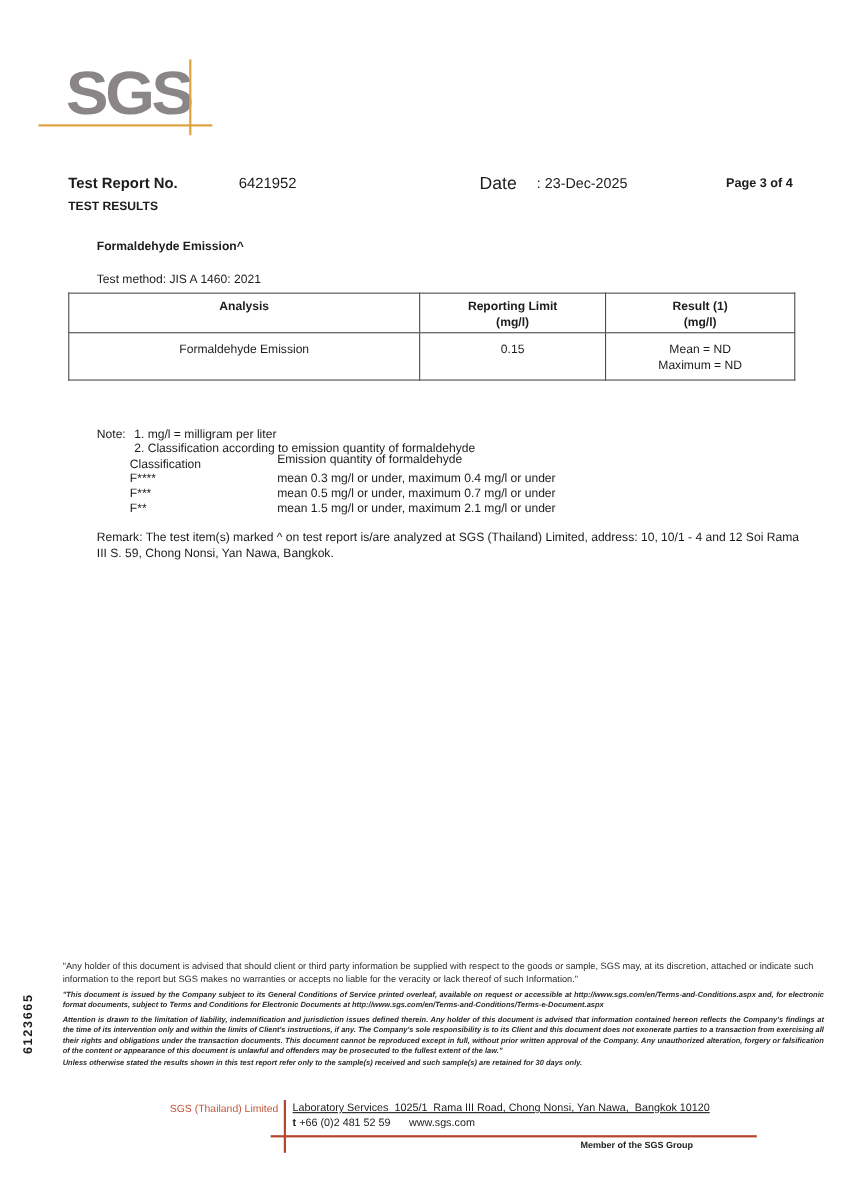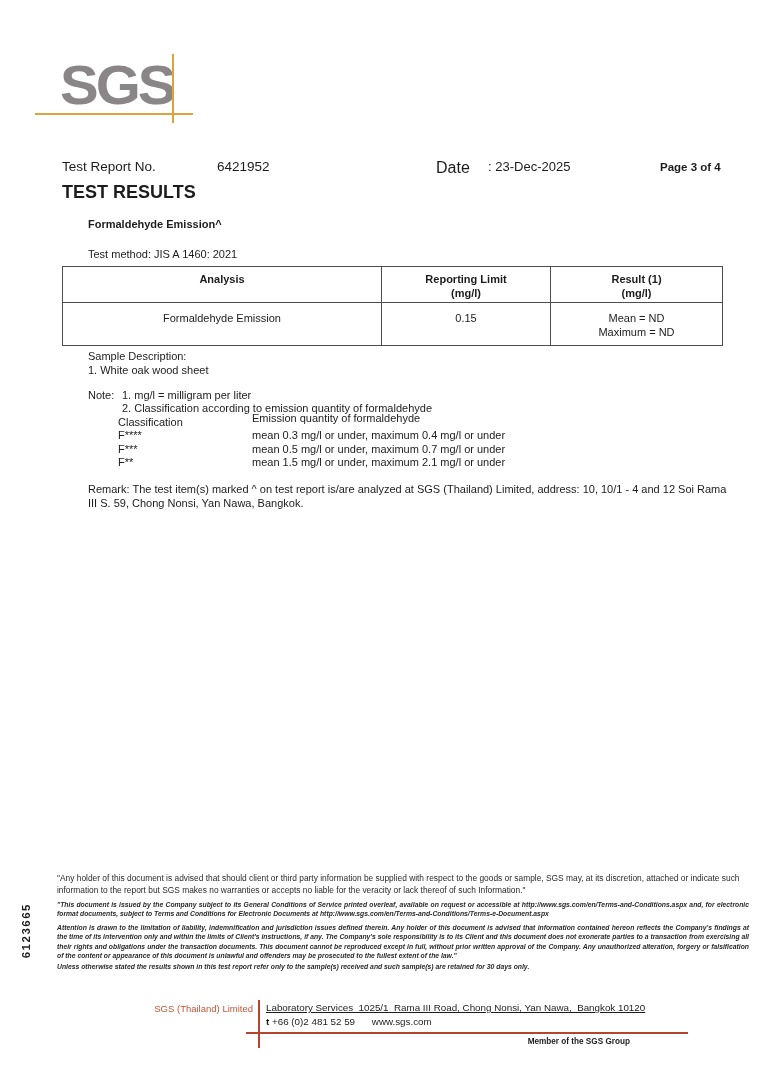--- a/index.html
+++ b/index.html
@@ -15,26 +15,26 @@
   body{font-family:"Liberation Sans",sans-serif;color:var(--ink);}
   .page{position:relative;width:768px;height:1086px;background:#fff;overflow:hidden;padding-left:12px;}
   .abs{position:absolute;}
 
   
   .logo-text{left:60px;top:56px;font-size:58px;font-weight:bold;color:var(--logo-gray);letter-spacing:-3px;line-height:1;transform:scaleY(.96);}
   .logo-vline{left:172px;top:54px;width:2px;height:69px;background:var(--logo-orange);}
   .logo-hline{left:35px;top:113px;width:158px;height:2px;background:var(--logo-orange);}
 
   
-  .report-no-label{left:62px;top:159px;font-size:13.5px;font-weight:normal;}
+  .report-no-label{left:62px;top:159px;font-size:13.5px;font-weight:bold;}
   .report-no-value{left:217px;top:159px;font-size:13.5px;}
   .date-label{left:436px;top:159px;font-size:16px;}
   .date-value{left:488px;top:159px;font-size:13px;}
   .page-label{left:660px;top:161px;font-size:11.5px;font-weight:bold;}
-  .section-title{left:62px;top:182px;font-size:18px;font-weight:bold;}
+  .section-title{left:62px;top:182px;font-size:11px;font-weight:bold;}
 
   
   .test-title{left:88px;top:218px;font-size:11px;font-weight:bold;}
   .test-method{left:88px;top:248px;font-size:11px;}
 
   
   .results-table{left:62px;top:266px;width:660px;border-collapse:collapse;font-size:11px;table-layout:fixed;}
   .results-table td,.results-table th{border:1px solid var(--border);text-align:center;vertical-align:top;font-weight:normal;}
   .results-table th{height:36px;padding-top:5px;font-weight:bold;line-height:14px;}
   .results-table td{height:43px;padding-top:8px;line-height:14px;}
@@ -115,24 +115,20 @@
         <td>Formaldehyde Emission</td>
         <td>0.15</td>
         <td>
           <div>Mean = ND</div>
           <div>Maximum = ND</div>
         </td>
       </tr>
     </tbody>
   </table>
 
-  <div class="abs sample-desc">
-    <div>Sample Description:</div>
-    <div>1. White oak wood sheet</div>
-  </div>
 
   <div class="abs note-label">Note:</div>
   <div class="abs note-line1">1. mg/l = milligram per liter</div>
   <div class="abs note-line2">2. Classification according to emission quantity of formaldehyde</div>
 
   <div class="cls-row" style="top:416px">
     <span class="cls-c1 abs" style="top:416px">Classification</span>
     <span class="cls-c2 abs" style="top:412px">Emission quantity of formaldehyde</span>
   </div>
   <div class="cls-row">

